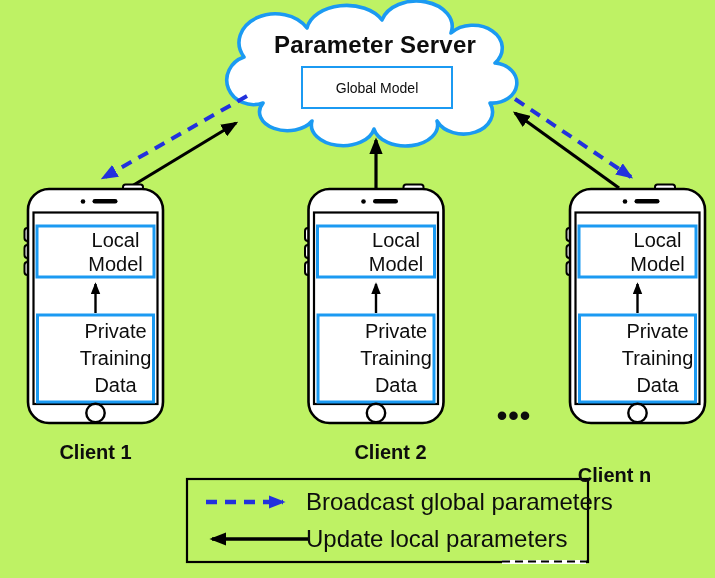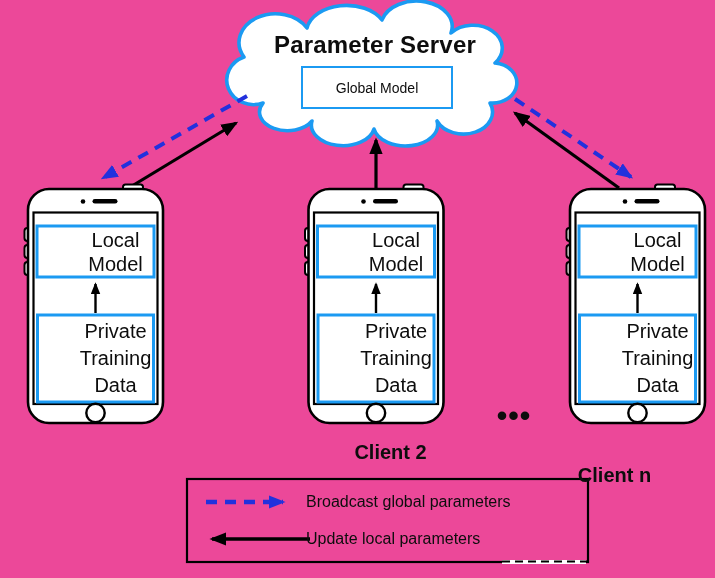--- a/index.html
+++ b/index.html
@@ -2,34 +2,34 @@
 <html style="--cloud-blue: #1b9af2; --arrow-blue: #2231dd; --ink: #0d0d0d;"><head>
 <meta charset="utf-8">
 <style>
   :root{
     --cloud-blue:#1b9af2;
     --arrow-blue:#2231dd;
     --ink:#0d0d0d;
   }
   html,body{margin:0;padding:0;background:#fff;}
   .stage{
-    position:relative;width:715px;height:578px;background:#ec4899;overflow:hidden;
+    position:relative;width:715px;height:578px;background:#bef264;overflow:hidden;
     font-family:"Liberation Sans",sans-serif;color:var(--ink);
   }
   .stage svg{position:absolute;left:0;top:0;}
   .txt{position:absolute;display:flex;align-items:center;justify-content:center;
        text-align:center;white-space:nowrap;}
   .txt.col{flex-direction:column;padding-left:20px;}
   .title{font-size:24px;font-weight:bold;letter-spacing:.2px;}
   .gm{font-size:14px;}
   .boxtxt{font-size:20px;}
   .boxtxt span{display:block;line-height:24px;}
   .boxtxt.tall span{line-height:27px;}
   .client{font-size:20px;font-weight:bold;}
-  .legendtxt{font-size:16px;justify-content:flex-start;}
+  .legendtxt{font-size:24px;justify-content:flex-start;}
   .dots{font-size:30px;font-weight:bold;letter-spacing:1px;}
 
   
   .cloud{fill:#fff;stroke:var(--cloud-blue);stroke-width:3.6;stroke-linejoin:round;}
   .gmbox{fill:#fff;stroke:var(--cloud-blue);stroke-width:2;}
   .body-line{fill:#fff;stroke:#000;}
   .bluebox{fill:#fff;stroke:var(--cloud-blue);stroke-width:3;}
   .blk{stroke:#000;fill:none;}
   .bdash{stroke:var(--arrow-blue);fill:none;stroke-dasharray:11 8;}
   .mk-black{fill:#000;}
@@ -130,20 +130,21 @@
 
   <div class="txt col boxtxt" style="left:37px;top:227px;width:117px;height:49px;">
     <span>Local</span>
     <span>Model</span>
   </div>
   <div class="txt col boxtxt tall" style="left:37px;top:317px;width:117px;height:83px;">
     <span>Private</span>
     <span>Training</span>
     <span>Data</span>
   </div>
+  <div class="txt client" style="left:18px;top:440px;width:155px;height:24px;">Client 1</div>
 
   <div class="txt col boxtxt" style="left:317.5px;top:227px;width:117px;height:49px;">
     <span>Local</span>
     <span>Model</span>
   </div>
   <div class="txt col boxtxt tall" style="left:317.5px;top:317px;width:117px;height:83px;">
     <span>Private</span>
     <span>Training</span>
     <span>Data</span>
   </div>

